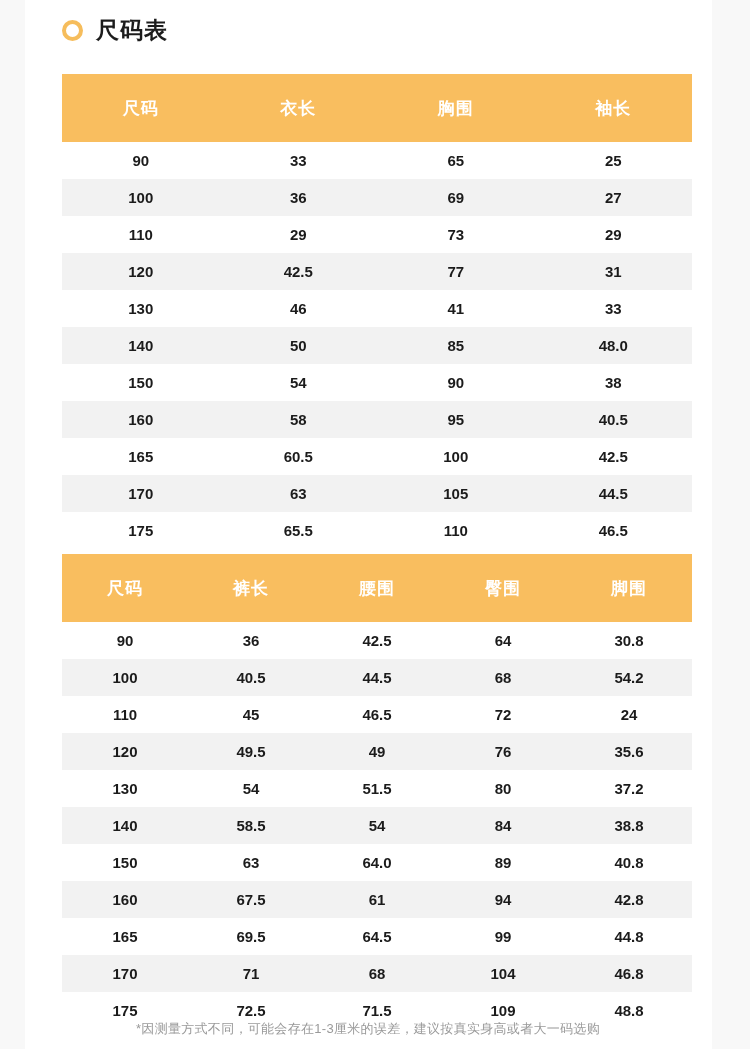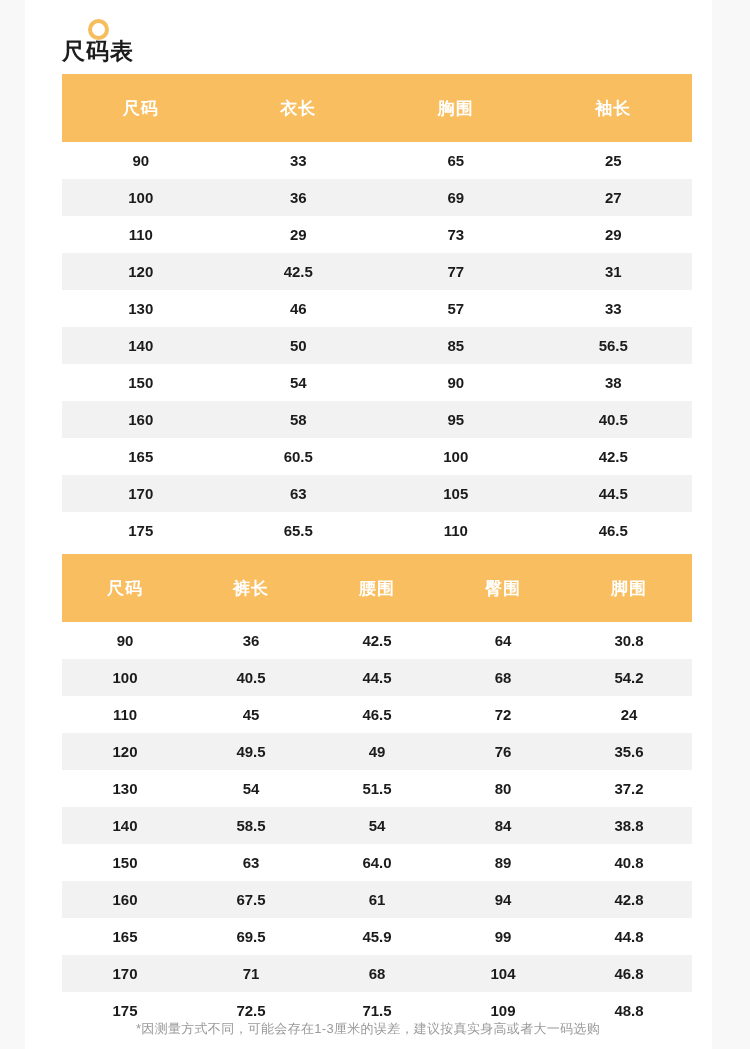--- a/index.html
+++ b/index.html
@@ -22,21 +22,21 @@
     background: #ffffff;
   }
 
   
   .title-row {
     position: absolute;
     left: 37px;
     top: 19px;
     display: flex;
     align-items: center;
-    flex-direction: column;
+    gap: 13px;
   }
   .ring-icon {
     width: 21px;
     height: 21px;
     border: 4px solid #f6bd5c;
     border-radius: 50%;
     box-sizing: border-box;
     flex: none;
   }
   .title-text {
@@ -135,28 +135,28 @@
         </tr>
         <tr>
           <td>120</td>
           <td>42.5</td>
           <td>77</td>
           <td>31</td>
         </tr>
         <tr>
           <td>130</td>
           <td>46</td>
-          <td>57</td>
+          <td>41</td>
           <td>33</td>
         </tr>
         <tr>
           <td>140</td>
           <td>50</td>
           <td>85</td>
-          <td>56.5</td>
+          <td>48.0</td>
         </tr>
         <tr>
           <td>150</td>
           <td>54</td>
           <td>90</td>
           <td>38</td>
         </tr>
         <tr>
           <td>160</td>
           <td>58</td>
@@ -247,21 +247,21 @@
         <tr>
           <td>160</td>
           <td>67.5</td>
           <td>61</td>
           <td>94</td>
           <td>42.8</td>
         </tr>
         <tr>
           <td>165</td>
           <td>69.5</td>
-          <td>45.9</td>
+          <td>64.5</td>
           <td>99</td>
           <td>44.8</td>
         </tr>
         <tr>
           <td>170</td>
           <td>71</td>
           <td>68</td>
           <td>104</td>
           <td>46.8</td>
         </tr>

